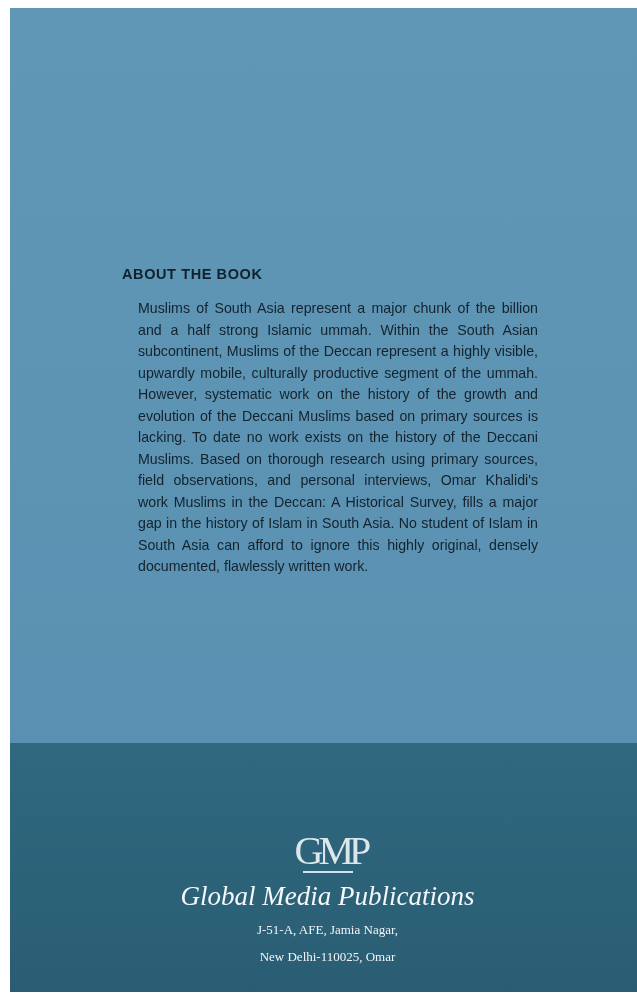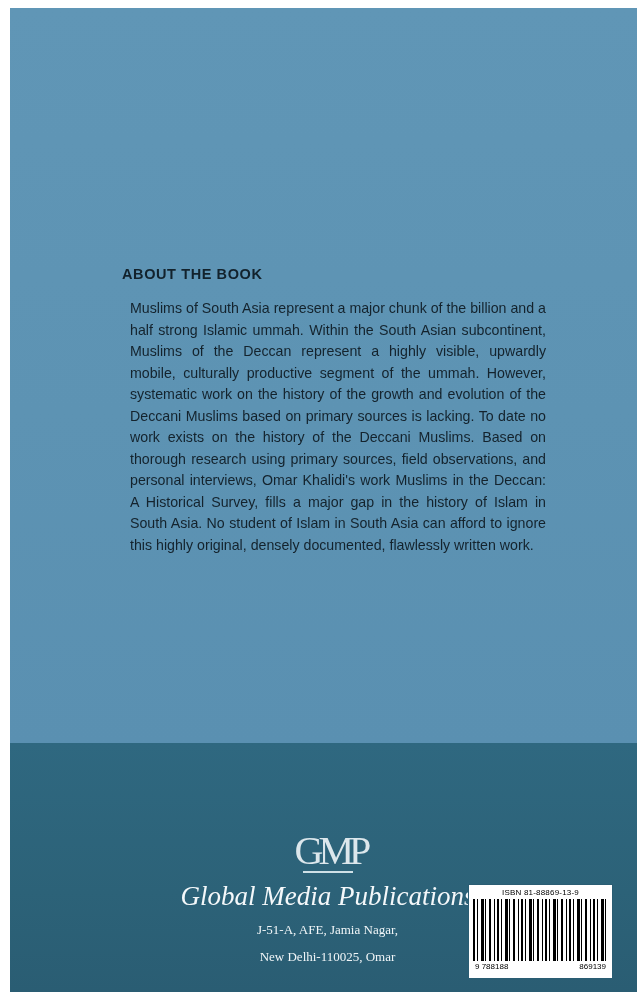--- a/index.html
+++ b/index.html
@@ -66,21 +66,21 @@
     letter-spacing: 0.6px;
     color: #12222c;
     margin: 0 0 16px 0;
   }
 
   .blurb-body {
     font-size: 14.2px;
     line-height: 21.5px;
     color: #14232d;
     text-align: justify;
-    margin: 8px;
+    margin: 16px;
   }
 
   
   .publisher-block {
     position: absolute;
     left: 0;
     top: 819px;
     width: 100%;
     text-align: center;
     color: #f2f6f8;
@@ -186,23 +186,15 @@
     <div class="publisher-block">
       <div class="logo">
         <span class="logo-text">GMP</span>
         <span class="logo-bar"></span>
       </div>
       <div class="publisher-name">Global Media Publications</div>
       <div class="publisher-line">J-51-A, AFE, Jamia Nagar,</div>
       <div class="publisher-line">New Delhi-110025, Omar</div>
     </div>
 
-    <div class="barcode-box">
-      <div class="barcode-isbn">ISBN 81-88869-13-9</div>
-      <div class="barcode-bars"></div>
-      <div class="barcode-digits">
-        <span>9 788188</span>
-        <span>869139</span>
-      </div>
-    </div>
 
   </div>
 </div>
 
 </body></html>

